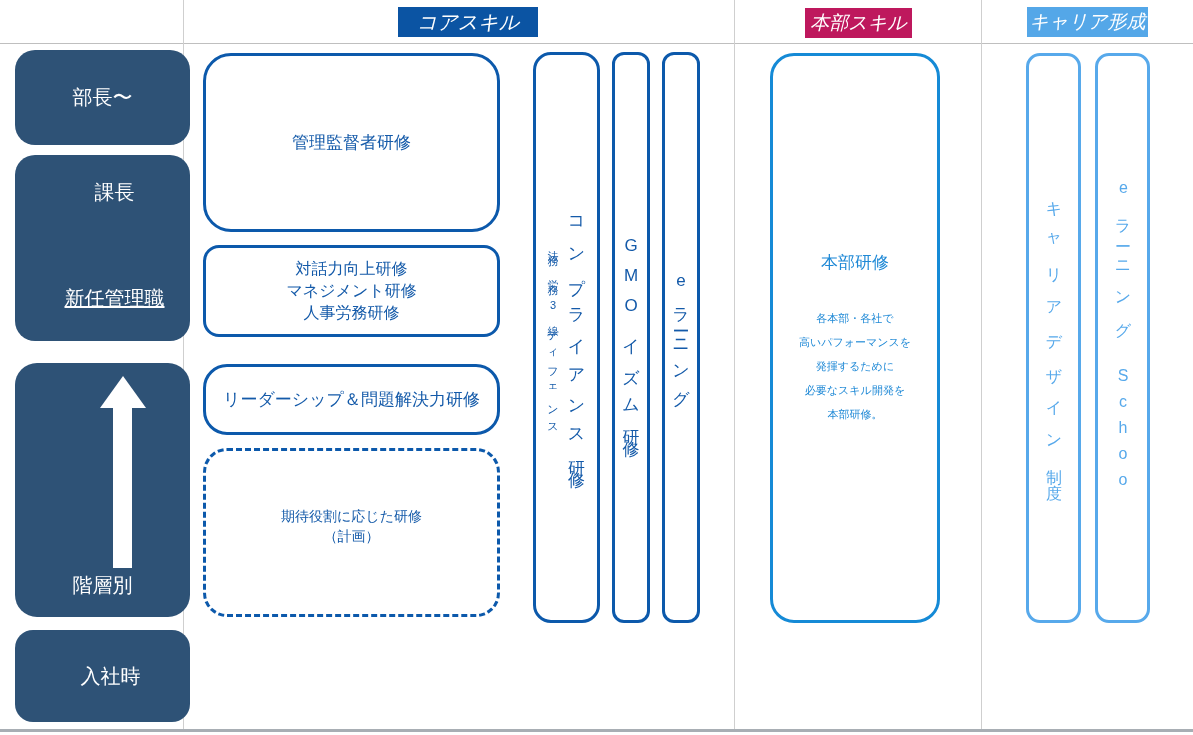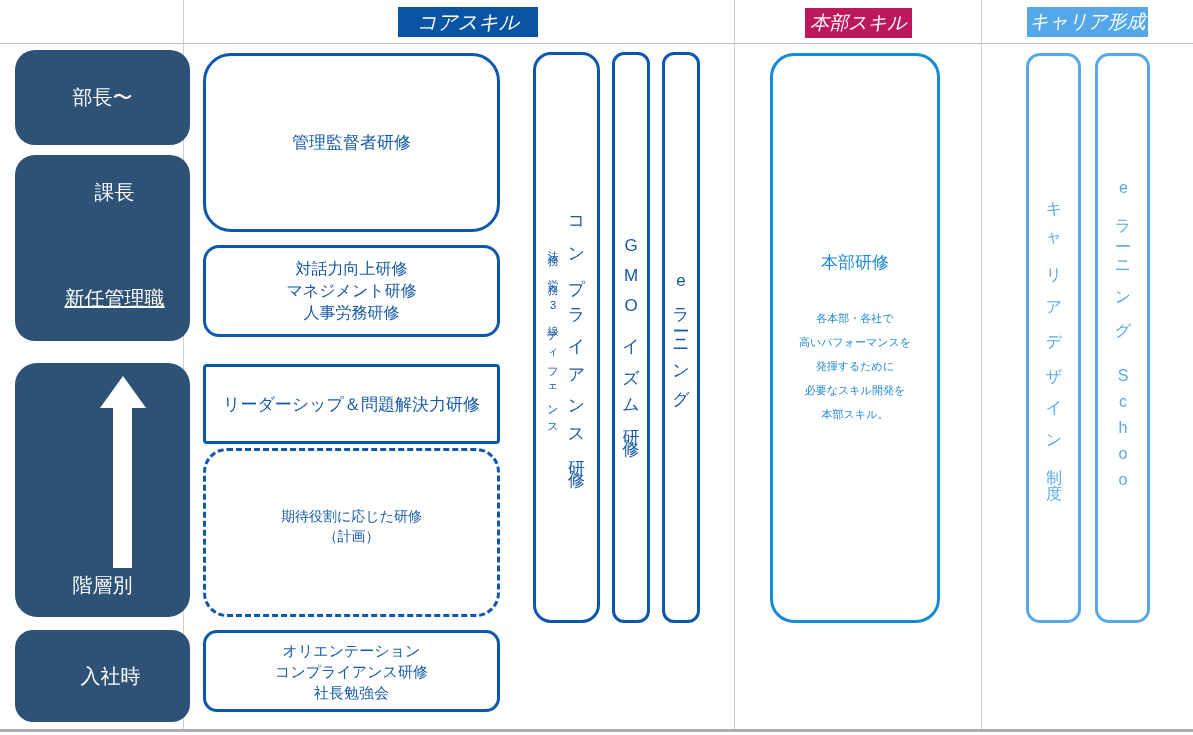--- a/index.html
+++ b/index.html
@@ -35,21 +35,21 @@
                 border-bottom:32px solid #ffffff; }
   .arrow-shaft { width:19px; height:160px; background:#ffffff; }
   .arrow-label { position:absolute; bottom:18px; left:0; right:0; text-align:center; }
 
   
   .corebox { position:absolute; left:203px; width:297px; border:3px solid #0c59ab; background:#fff;
              color:#145aa9; display:flex; flex-direction:column; align-items:center; justify-content:center;
              text-align:center; }
   .cb-1 { top:53px;  height:179px; border-radius:28px; font-size:17px; }
   .cb-2 { top:245px; height:92px;  border-radius:16px; font-size:16px; line-height:22px; }
-  .cb-3 { top:364px; height:80px;  border-radius:4px; font-size:17px; }
+  .cb-3 { top:364px; height:71px;  border-radius:24px; font-size:17px; }
   .cb-4 { top:448px; height:169px; border-radius:24px; border-style:dashed; font-size:14px; line-height:20px;
           justify-content:flex-start; padding-top:55px; }
   .cb-5 { top:630px; height:82px;  border-radius:14px; font-size:15px; line-height:21px; }
 
   
   .pill { position:absolute; background:#fff; display:flex; align-items:center; justify-content:center; }
   .vtext { writing-mode:vertical-rl; text-orientation:upright; white-space:nowrap; }
   .p-comp   { left:533px; top:52px; width:67px; height:571px; border:3px solid #0c59ab; border-radius:18px; }
   .p-comp .main { font-size:17px; letter-spacing:11px; color:#145aa9; }
   .p-comp .sub  { font-size:11px; letter-spacing:6px;  color:#145aa9; margin-right:5px; }
@@ -120,25 +120,20 @@
 
   <div class="corebox cb-3">
     <div>リーダーシップ＆問題解決力研修</div>
   </div>
 
   <div class="corebox cb-4">
     <div>期待役割に応じた研修</div>
     <div>（計画）</div>
   </div>
 
-  <div class="corebox cb-5">
-    <div>オリエンテーション</div>
-    <div>コンプライアンス研修</div>
-    <div>社長勉強会</div>
-  </div>
 
   <div class="pill p-comp">
     <span class="vtext sub">法務、労務、3線ディフェンス</span>
     <span class="vtext main">コンプライアンス研修</span>
   </div>
 
   <div class="pill p-gmo">
     <span class="vtext main">GMOイズム研修</span>
   </div>
 
@@ -146,21 +141,21 @@
     <span class="vtext main">eラーニング</span>
   </div>
 
   <div class="hqbox">
     <div class="hq-title">本部研修</div>
     <div class="hq-desc">
       <div>各本部・各社で</div>
       <div>高いパフォーマンスを</div>
       <div>発揮するために</div>
       <div>必要なスキル開発を</div>
-      <div>本部スキル。</div>
+      <div>本部研修。</div>
     </div>
   </div>
 
   <div class="pill p-career1">
     <span class="vtext main">キャリアデザイン制度</span>
   </div>
 
   <div class="pill p-career2">
     <span class="vcol">
       <span class="vtext part1">eラーニング</span>

